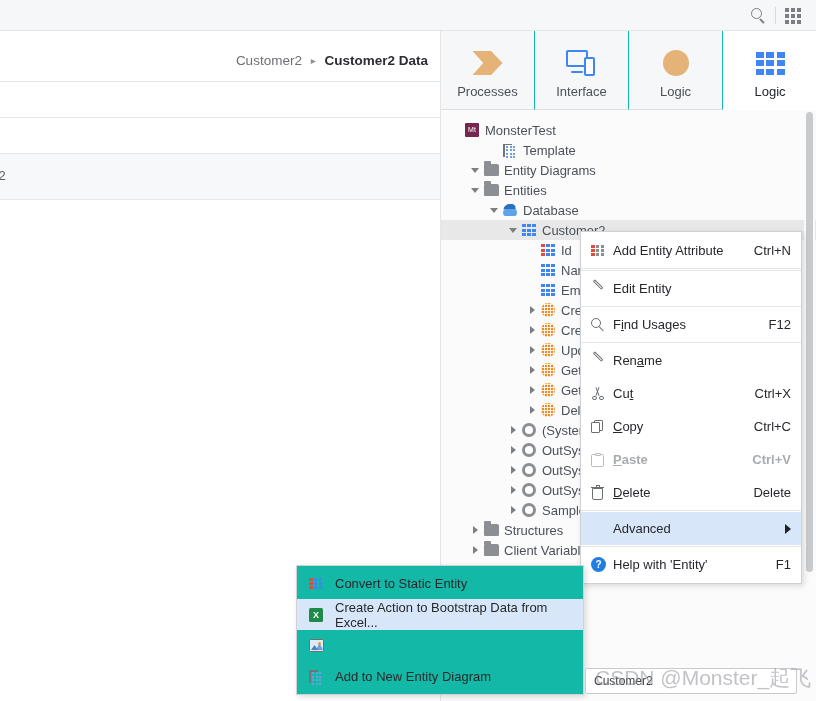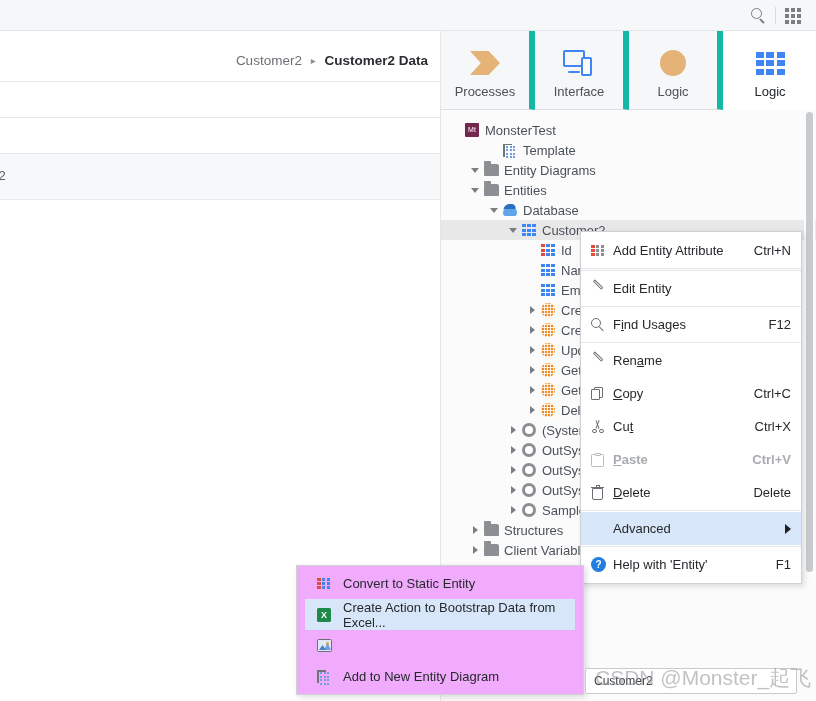--- a/index.html
+++ b/index.html
@@ -114,21 +114,21 @@
     position: absolute; left: 0; top: 0;
     width: 376px; height: 79px;
     display: flex;
     background: #f6f7f8;
   }
   .tab {
     width: 94px; height: 79px;
     display: flex; flex-direction: column;
     align-items: center; justify-content: flex-start;
     padding-top: 13px;
-    border-right: 6px solid #14b8a6;
+    border-right: 1px solid #14b8a6;
     border-bottom: 1px solid #dcdee0;
     cursor: default;
   }
   .tab.active {
     background: #ffffff;
     border-right: none;
     border-bottom: 1px solid transparent;
   }
   .tab .tab-ico {
     height: 38px; display: flex; align-items: center; justify-content: center;
@@ -299,24 +299,24 @@
   .ic-trash{position:relative;width:13px;height:14px;}
   .ic-trash .bd{position:absolute;left:1px;top:2.5px;width:11px;height:11.5px;border:1.2px solid #6b6f74;border-radius:0 0 2px 2px;}
   .ic-trash .lid{position:absolute;left:0;top:1px;width:13px;height:1.3px;background:#6b6f74;}
   .ic-trash .hdl{position:absolute;left:4.5px;top:-1px;width:4px;height:2px;border:1.2px solid #6b6f74;border-bottom:none;}
   .ic-help{width:15px;height:15px;border-radius:50%;background:#1f7ee0;color:#fff;font-size:10px;font-weight:bold;line-height:15px;text-align:center;}
 
   
   .sub {
     position: absolute; left: 296px; top: 565px;
     width: 288px;
-    background: #f0abfc;
+    background: #14b8a6;
     border: 1px solid #cfd2d5;
     box-shadow: 2px 2px 6px rgba(0,0,0,.14);
-    padding: 2px 8px;
+    padding: 2px 0;
     z-index: 50;
   }
   .sub-item {
     height: 31px; display: flex; align-items: center;
     font-size: 13px; color: #26282c; padding: 0 12px; cursor: default;
   }
   .sub-item.hl { background: #d7e7f9; }
   .sub-ico { width: 26px; flex: 0 0 26px; display:flex; align-items:center; }
 
   .ic-excel{width:14px;height:14px;background:#1e8a49;border-radius:1.5px;color:#fff;font-size:9px;font-weight:bold;line-height:14px;text-align:center;}
@@ -742,39 +742,39 @@
       <div class="ctx-item">
         <span class="ctx-ico">
           <span class="ic-pencil">
             <span class="body"></span>
           </span>
         </span>
         <span class="ctx-lbl">Ren<span class="u">a</span>me</span>
       </div>
       <div class="ctx-item">
         <span class="ctx-ico">
-          <span class="ic-copy">
-            <span class="s1"></span>
-            <span class="s2"></span>
-          </span>
-        </span>
-        <span class="ctx-lbl"><span class="u">C</span>opy</span>
-        <span class="ctx-acc">Ctrl+C</span>
-      </div>
-      <div class="ctx-item">
-        <span class="ctx-ico">
           <span class="ic-cut">
             <span class="b1"></span>
             <span class="b2"></span>
             <span class="o1"></span>
             <span class="o2"></span>
           </span>
         </span>
         <span class="ctx-lbl">Cu<span class="u">t</span></span>
         <span class="ctx-acc">Ctrl+X</span>
+      </div>
+      <div class="ctx-item">
+        <span class="ctx-ico">
+          <span class="ic-copy">
+            <span class="s1"></span>
+            <span class="s2"></span>
+          </span>
+        </span>
+        <span class="ctx-lbl"><span class="u">C</span>opy</span>
+        <span class="ctx-acc">Ctrl+C</span>
       </div>
       <div class="ctx-item dim">
         <span class="ctx-ico">
           <span class="ic-paste">
             <span class="bd"></span>
             <span class="cl"></span>
           </span>
         </span>
         <span class="ctx-lbl"><span class="u">P</span>aste</span>
         <span class="ctx-acc">Ctrl+V</span>

